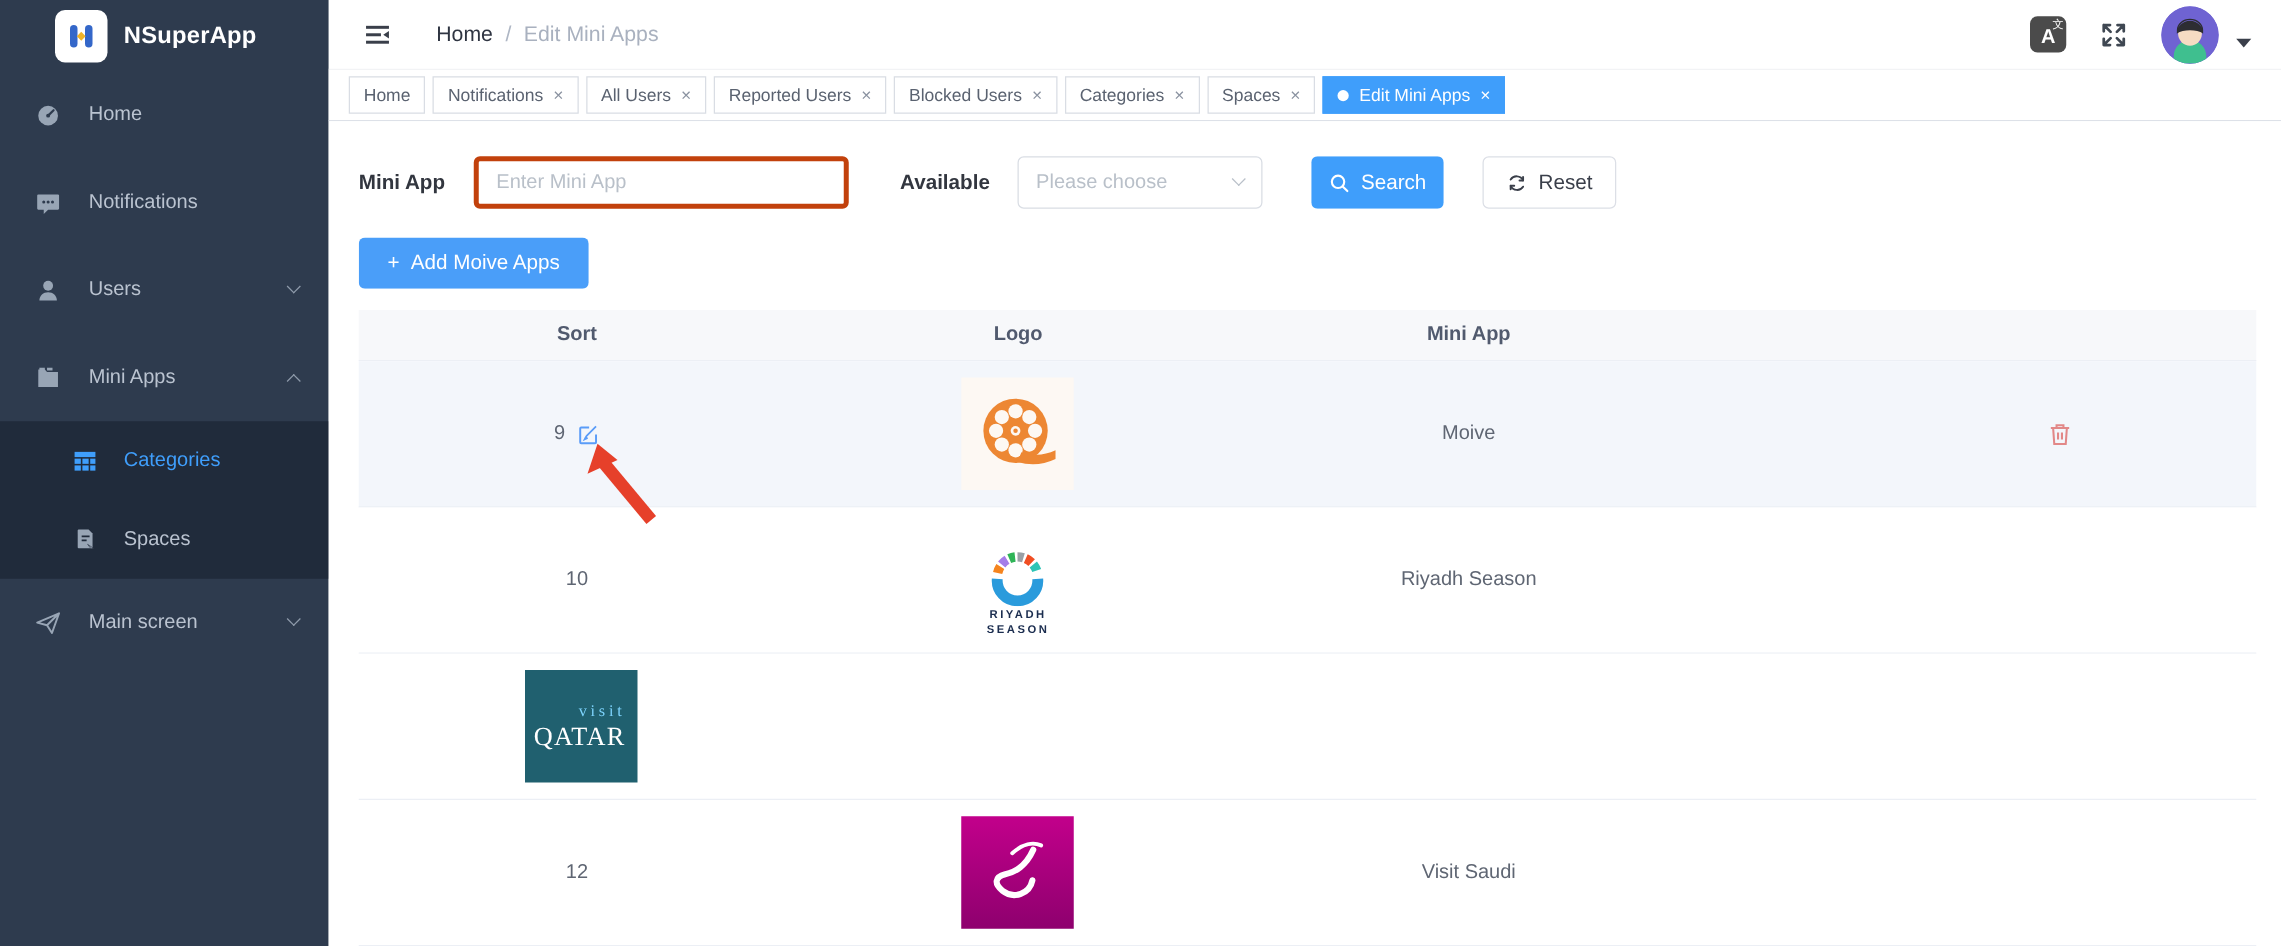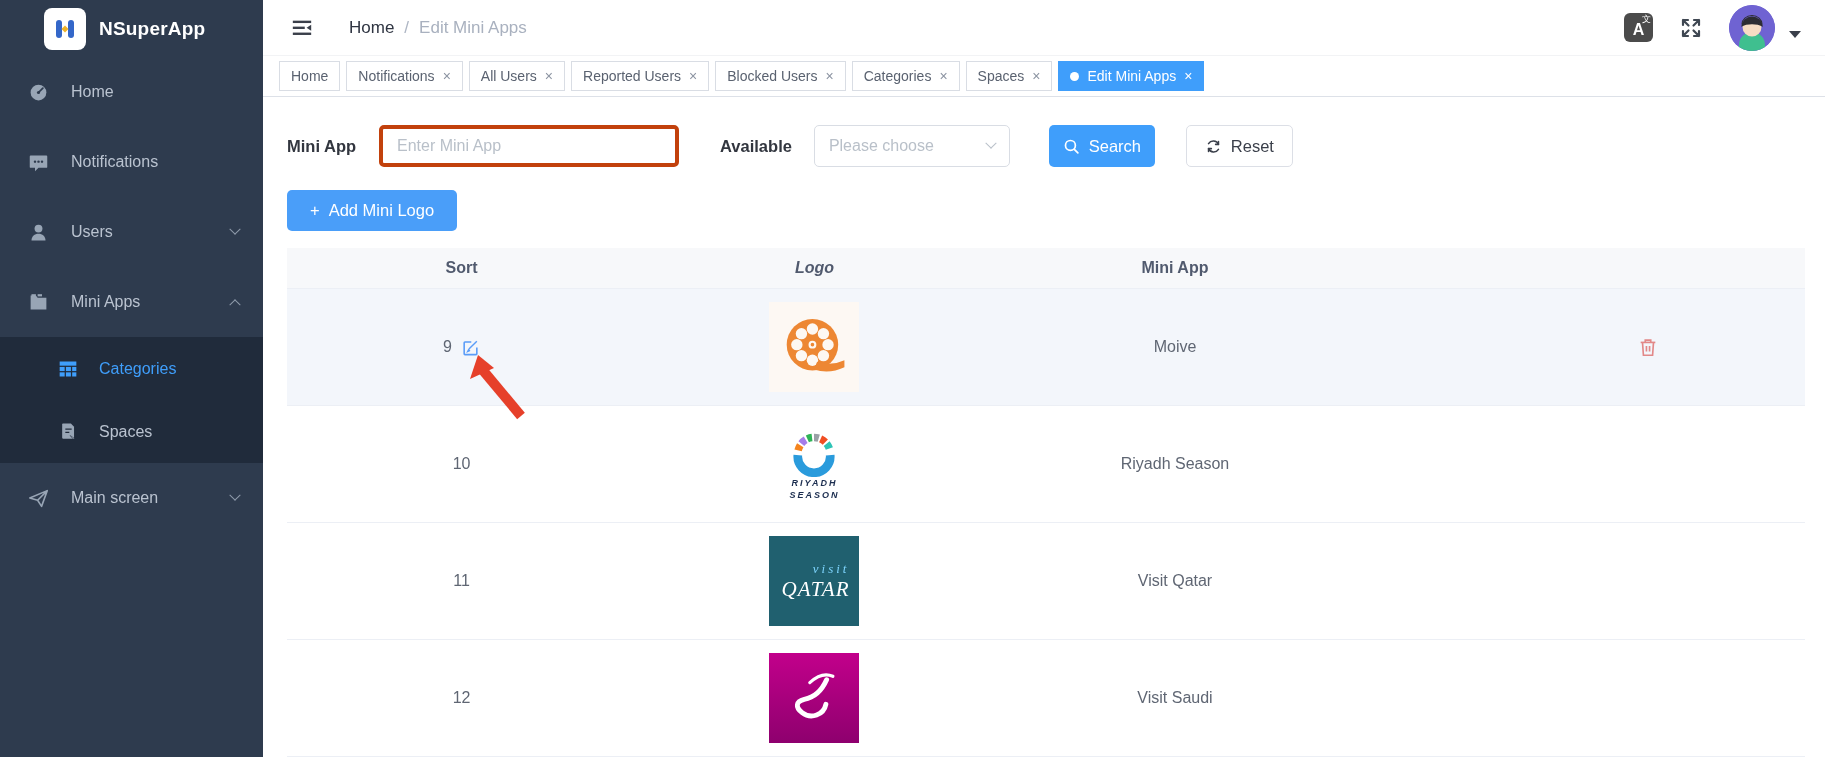--- a/index.html
+++ b/index.html
@@ -71,30 +71,30 @@
   .btn-search { background:#3f9efb; color:#fff; width:106px; margin-left:39px; }
   .btn-reset { background:#fff; color:#3a3f4a; border-color:#dcdfe6; width:107px; margin-left:31px; }
   .btn-add { background:#4a9ef9; color:#fff; padding:0 22px; height:41px; margin-bottom:17px; font-size:16.5px; }
 
   
   .tbl { width:1518px; font-size:16px; color:#5f6673; }
   .tr { display:flex; align-items:center; border-bottom:1px solid #eceff5; height:117px; background:#fff; }
   .tr.head { height:41px; background:#f7f8fa; color:#515a6e; font-weight:700; border-bottom:1px solid #eceff5; }
   .tr.hovered { background:#f3f6fb; }
   .td { display:flex; align-items:center; justify-content:center; }
-  .c1 { width:23%; } .c2 { width:23.5%;font-style:italic; } .c3 { width:24%; }
+  .c1 { width:23%; } .c2 { width:23.5%; } .c3 { width:24%; }
   .c4 { flex:1; justify-content:flex-end; padding-right:146px; }
   .sort-group { position:relative; display:flex; align-items:center; gap:9px; }
   .edit-ic { width:19px; height:19px; color:#5a9cf8; cursor:pointer; }
   .trash-ic { width:22px; height:22px; color:#e28888; cursor:pointer; }
   .anno-arrow { position:absolute; left:26px; top:16px; width:64px; height:66px; pointer-events:none; }
 
   .logo-tile { width:90px; height:90px; display:flex; flex-direction:column; align-items:center; justify-content:center; }
   .tile-movie { background:#fdf8f3; }
-  .tile-riyadh { background:#fff; }
+  .tile-riyadh { background:#fff;justify-content:flex-end; }
   .riyadh-cap { font-size:9px; font-weight:700; letter-spacing:2px; color:#1b2d4f; line-height:1.35; text-align:center; }
   .tile-qatar { background:#20606f; align-items:flex-end; padding-right:10px; }
   .qatar-visit { color:#7dd3fc; font-size:13px; letter-spacing:3px; font-family:"Liberation Serif", serif; }
   .qatar-name { color:#fff; font-size:21px; letter-spacing:1px; font-family:"Liberation Serif", serif; }
   .tile-saudi { background:linear-gradient(180deg,#c2008b 0%,#8e006e 100%); }
 </style>
 </head>
 <body>
 
 <div class="page">
@@ -302,21 +302,21 @@
               <path d="M19 16 a8 8 0 0 1 -14 -1"></path>
               <path d="M5 19 v-4 h4" stroke-linejoin="round"></path>
             </svg>
           <span>Reset</span>
         </button>
       </div>
 
       
       <button class="btn btn-add">
         <span>+</span>
-        <span>Add Mini Logo</span>
+        <span>Add Moive Apps</span>
       </button>
 
       
       <div class="tbl">
         <div class="tr head">
           <div class="td c1">Sort</div>
           <div class="td c2">Logo</div>
           <div class="td c3">Mini App</div>
           <div class="td c4"></div>
         </div>
@@ -385,28 +385,26 @@
                 <div>RIYADH</div>
                 <div>SEASON</div>
               </div>
             </div>
           </div>
           <div class="td c3">Riyadh Season</div>
           <div class="td c4"></div>
         </div>
 
         <div class="tr">
-          <div class="td c1">11</div>
           <div class="td c2">
             <div class="logo-tile tile-qatar">
               <div class="qatar-visit">visit</div>
               <div class="qatar-name">QATAR</div>
             </div>
           </div>
-          <div class="td c3">Visit Qatar</div>
           <div class="td c4"></div>
         </div>
 
         <div class="tr">
           <div class="td c1">12</div>
           <div class="td c2">
             <div class="logo-tile tile-saudi">
               <svg width="70" height="70" viewBox="0 0 100 100" fill="none" stroke="#fff" stroke-linecap="round">
                 <path d="M44 28 C 56 17 68 15 77 19" stroke-width="4.5"></path>
                 <path d="M68 24 C 60 42 47 50 36 52 C 24 55 23 63 33 71 C 46 81 64 74 67 59" stroke-width="7"></path>

